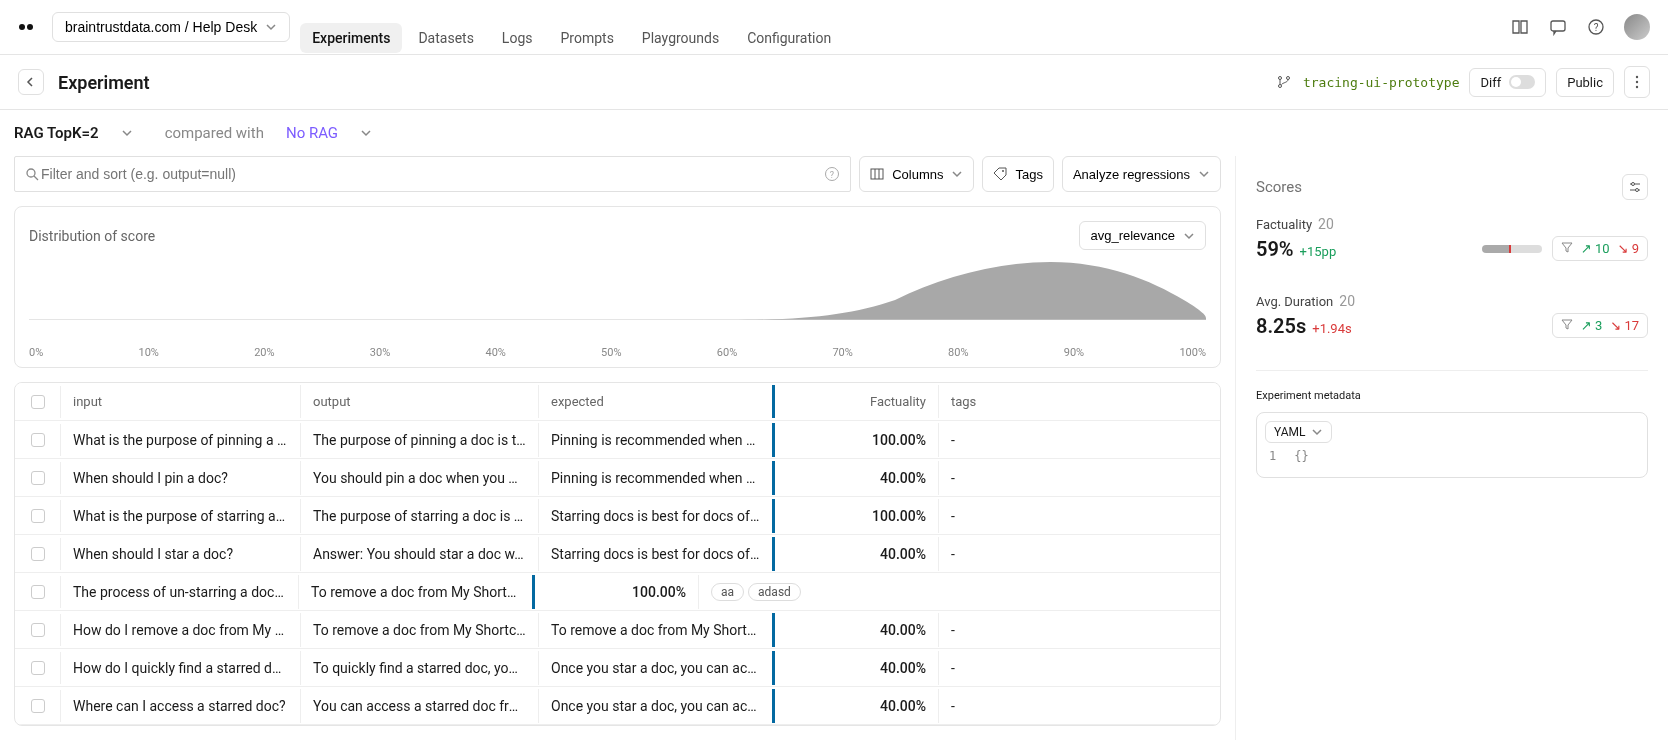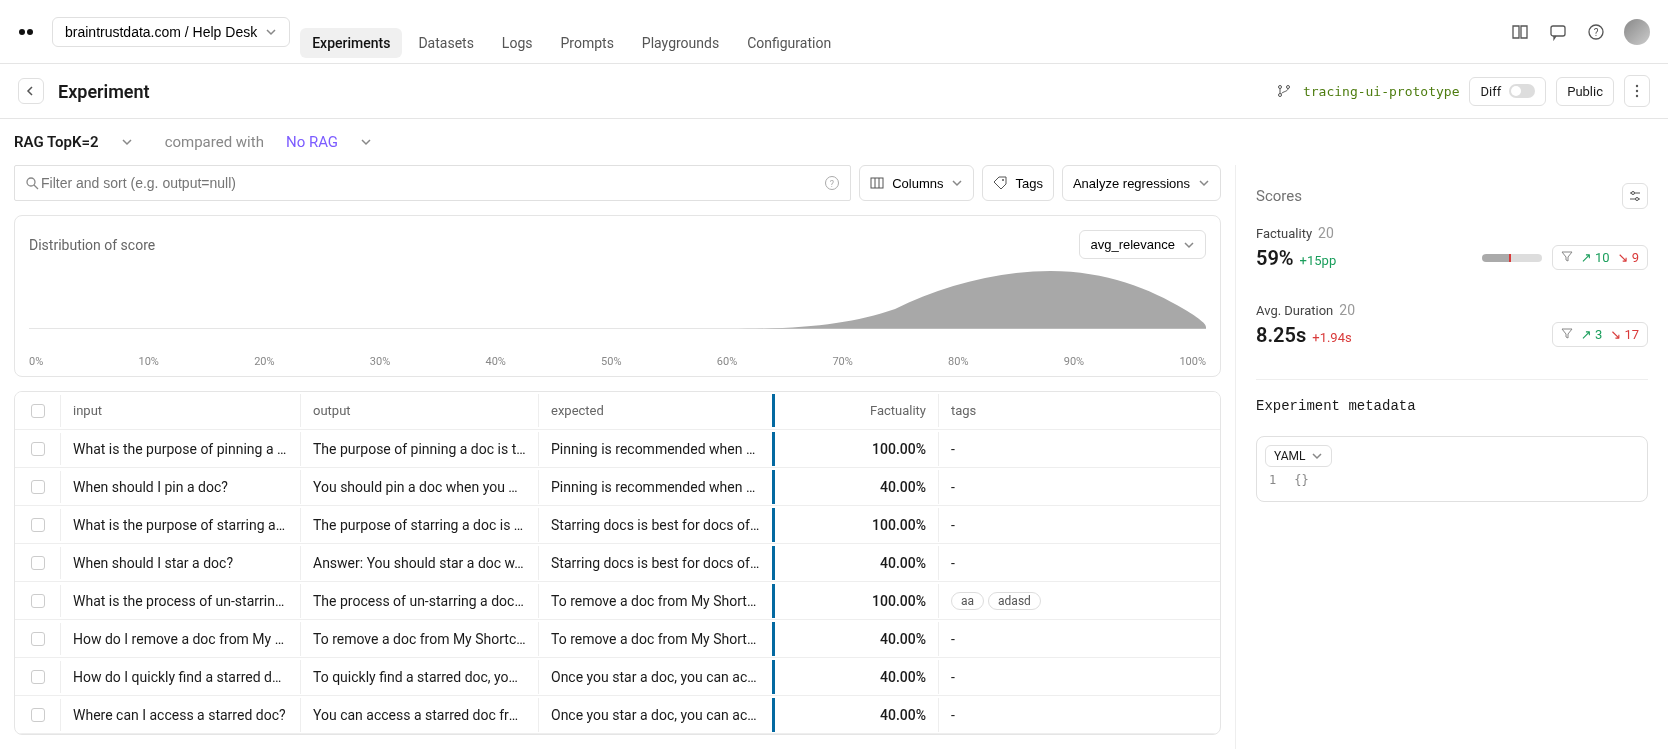--- a/index.html
+++ b/index.html
@@ -1,17 +1,17 @@
 <!DOCTYPE html>
 <html><head>
 <meta charset="utf-8">
 <style>
 * { box-sizing: border-box; margin: 0; padding: 0; }
 body { font-family: -apple-system, BlinkMacSystemFont, "Segoe UI", Roboto, sans-serif; font-size: 14px; color: #1a1a1a; background: #fff; width: 1668px; }
-.topbar { display: flex; align-items: center; height: 64px; border-bottom: 1px solid #e5e5e5; padding: 0 18px; }
+.topbar { display: flex; align-items: center; height: 55px; border-bottom: 1px solid #e5e5e5; padding: 0 18px; }
 .logo { width: 16px; height: 16px; margin-right: 18px; }
 .crumb-btn { display: flex; align-items: center; border: 1px solid #e0e0e0; border-radius: 6px; padding: 6px 12px; font-size: 14px; background: #fff; cursor: pointer; gap: 8px; }
 .nav-tabs { display: flex; gap: 4px; margin-left: 10px; }
 .nav-tab { padding: 7px 12px; border-radius: 6px; cursor: pointer; color: #555; font-size: 14px; margin-top: 22px; }
 .nav-tab.active { background: #f0f0f0; color: #111; font-weight: 500; }
 .topbar-right { margin-left: auto; display: flex; align-items: center; gap: 18px; }
 .icon-btn { width: 20px; height: 20px; display: flex; align-items: center; justify-content: center; color: #555; cursor: pointer; }
 .avatar { width: 26px; height: 26px; border-radius: 50%; background: linear-gradient(135deg,#888,#ccc); }
 .subhdr { display: flex; align-items: center; height: 55px; padding: 0 18px; border-bottom: 1px solid #e5e5e5; }
 .back-btn { width: 26px; height: 26px; border: 1px solid #e0e0e0; border-radius: 6px; display: flex; align-items: center; justify-content: center; cursor: pointer; margin-right: 14px; }
@@ -61,21 +61,21 @@
 .score-count { color: #999; margin-left: 6px; }
 .score-line { display: flex; align-items: center; justify-content: space-between; margin-top: 4px; }
 .score-val { font-size: 20px; font-weight: 600; }
 .score-delta { color: #1a9e5c; font-size: 13px; margin-left: 6px; }
 .score-delta.red { color: #d93a3a; }
 .spark { width: 60px; height: 8px; background: linear-gradient(to right,#aaa 0%,#aaa 45%,#d93a3a 45%,#d93a3a 48%,#ddd 48%,#ddd 100%); border-radius: 4px; }
 .filter-chip { border: 1px solid #e0e0e0; border-radius: 6px; padding: 4px 8px; display: flex; gap: 8px; font-size: 13px; }
 .up { color: #1a9e5c; }
 .down { color: #d93a3a; }
 .divider { border-top: 1px solid #eee; margin: 8px 0 18px; }
-.meta-title { font-size: 14px; margin-bottom: 22px; font-family: Liberation Mono, monospace; }
+.meta-title { font-size: 11px; margin-bottom: 10px; }
 .meta-box { border: 1px solid #e0e0e0; border-radius: 8px; padding: 8px; }
 .yaml-chip { display: inline-flex; align-items:center; gap:6px; border: 1px solid #e0e0e0; border-radius: 6px; padding: 3px 8px; font-size: 12px; cursor:pointer; }
 .meta-row { display: flex; gap: 18px; padding: 6px 4px; font-family: ui-monospace,monospace; font-size: 12px; color: #888; }
 svg { display: block; }
 </style>
 </head>
 <body>
 
 <div class="topbar">
   <svg class="logo" viewBox="0 0 16 16">
@@ -284,21 +284,20 @@
             <div class="cell c-input">When should I star a doc?</div>
             <div class="cell c-output">Answer: You should star a doc w…</div>
             <div class="cell c-expected">Starring docs is best for docs of …</div>
             <div class="cell c-fact">40.00%</div>
             <div class="cell c-tags">-</div>
           </div>
           <div class="trow">
             <div class="cell c-check">
               <div class="chk"></div>
             </div>
-            <div class="cell c-input">What is the process of un-starrin…</div>
             <div class="cell c-output">The process of un-starring a doc…</div>
             <div class="cell c-expected">To remove a doc from My Shortc…</div>
             <div class="cell c-fact">100.00%</div>
             <div class="cell c-tags"><span class="tag-chip">aa</span><span class="tag-chip">adasd</span></div>
           </div>
           <div class="trow">
             <div class="cell c-check">
               <div class="chk"></div>
             </div>
             <div class="cell c-input">How do I remove a doc from My …</div>

